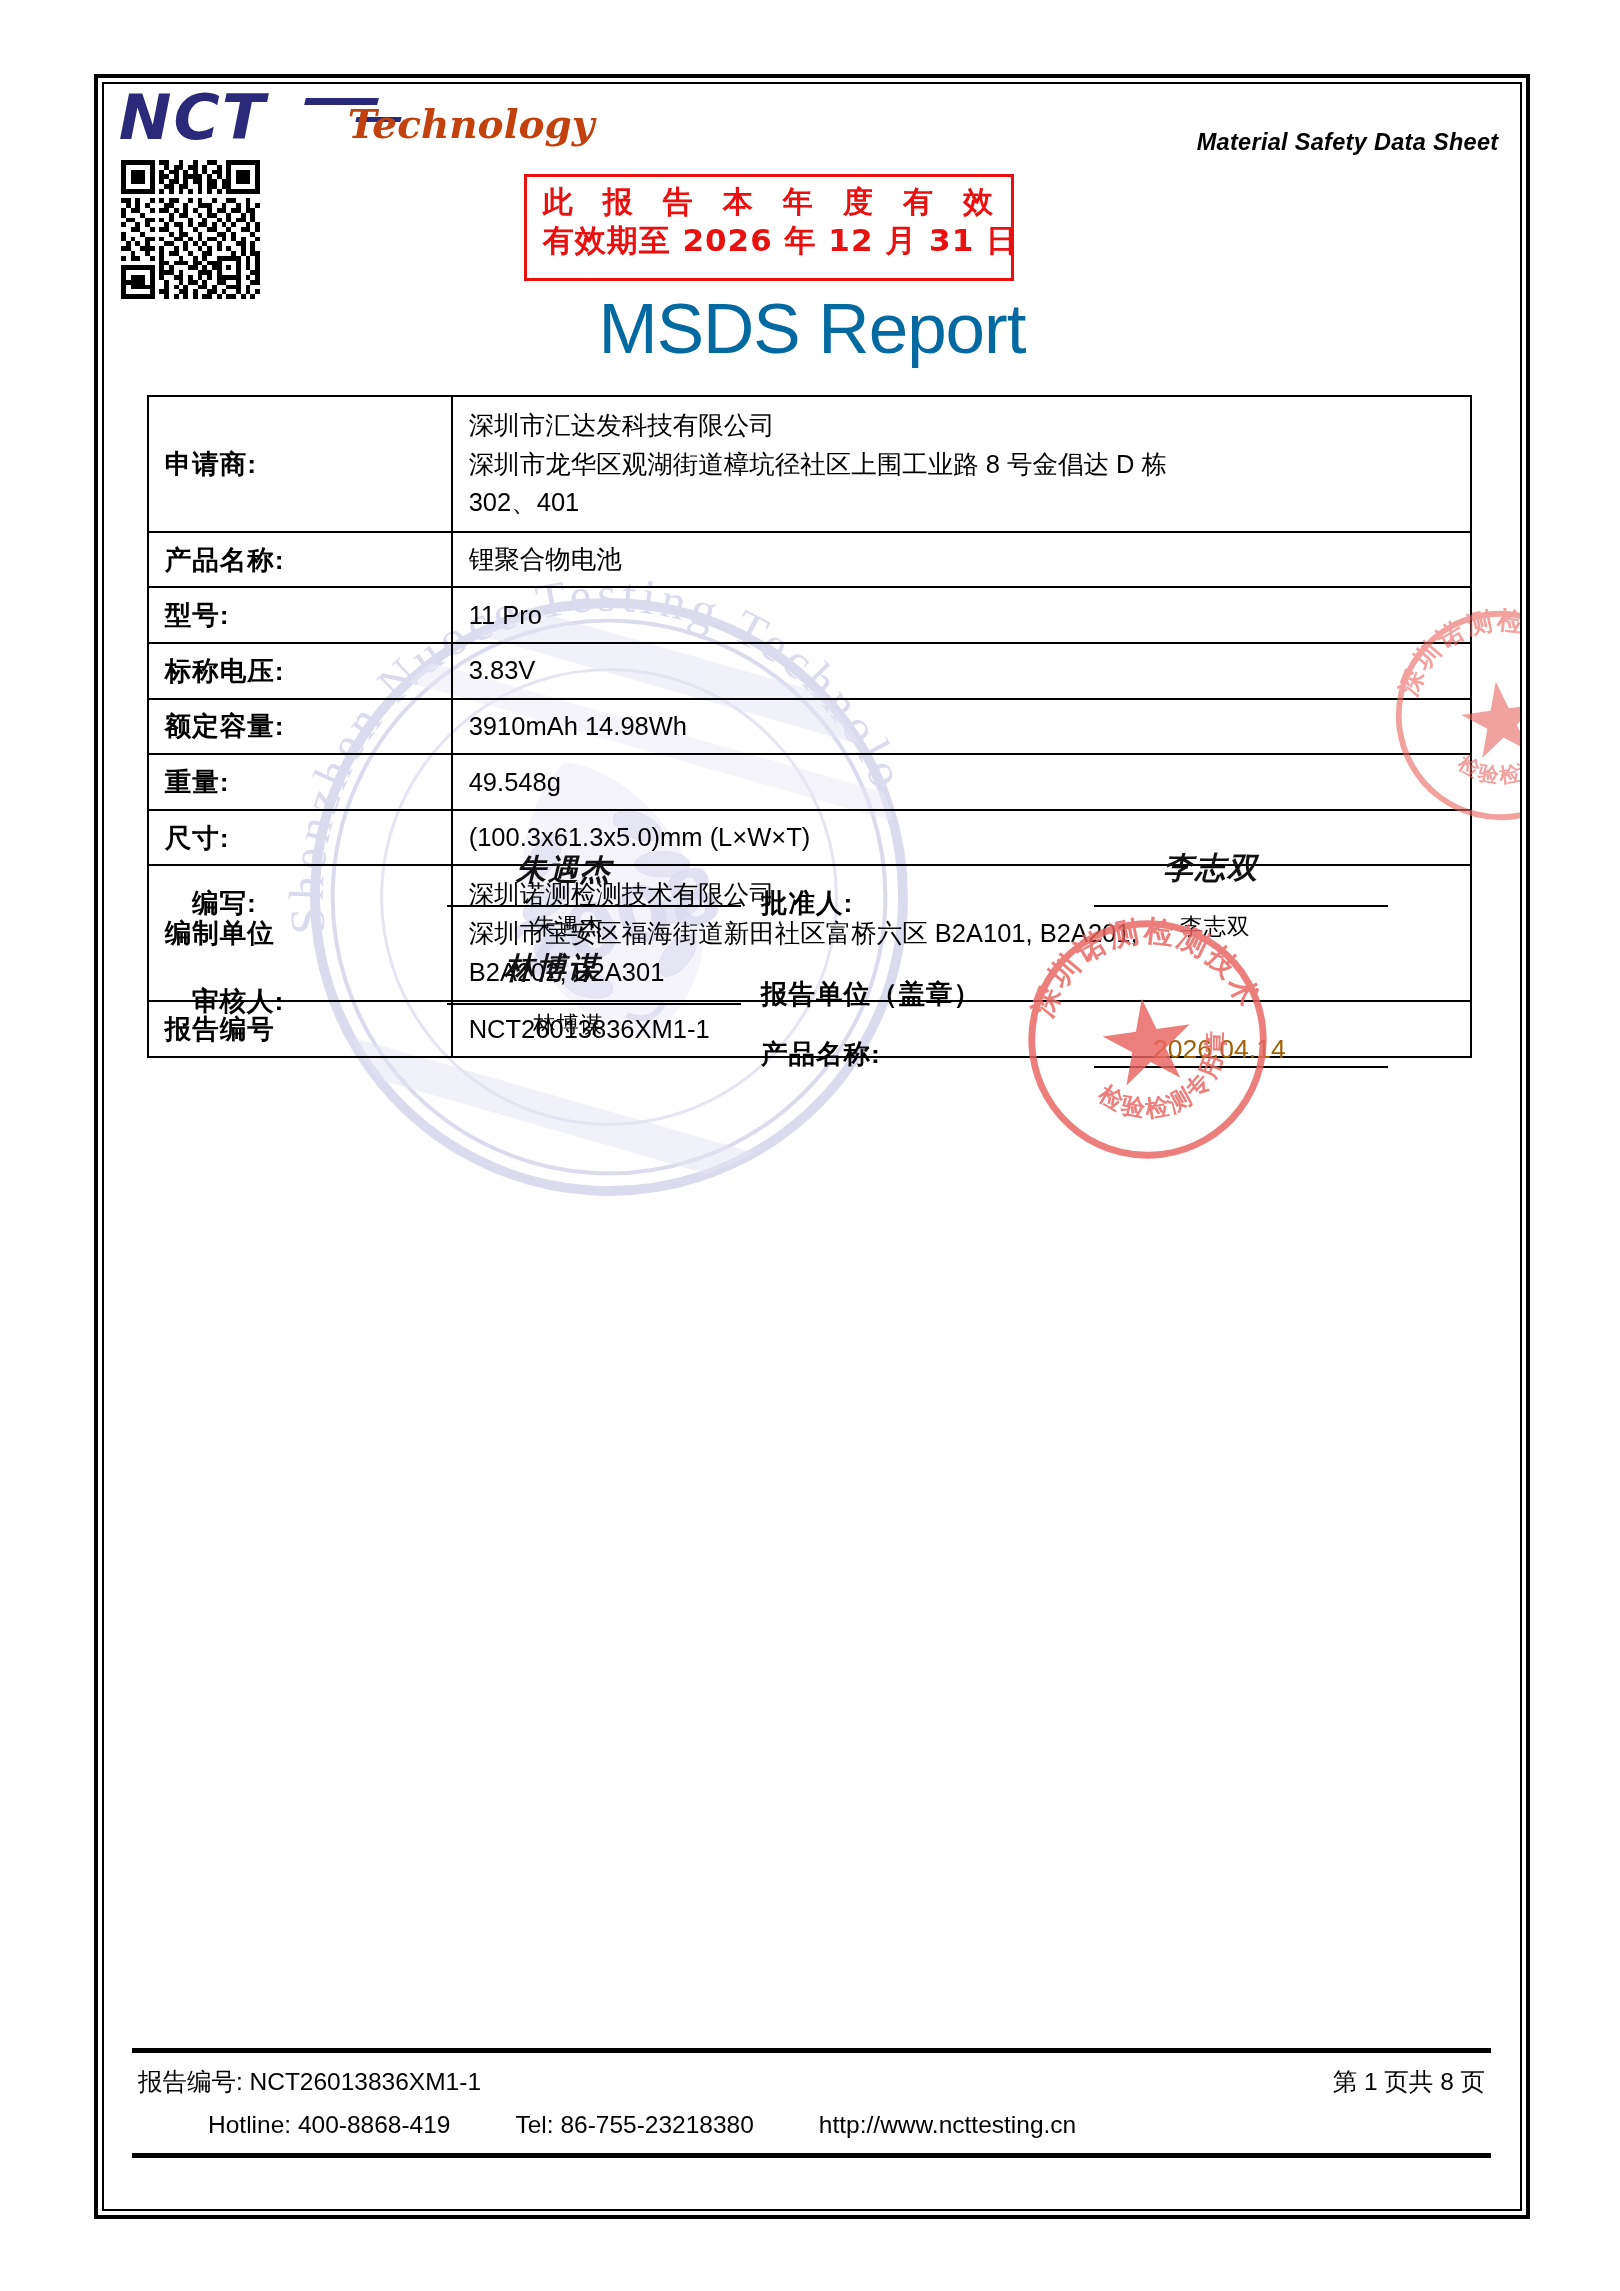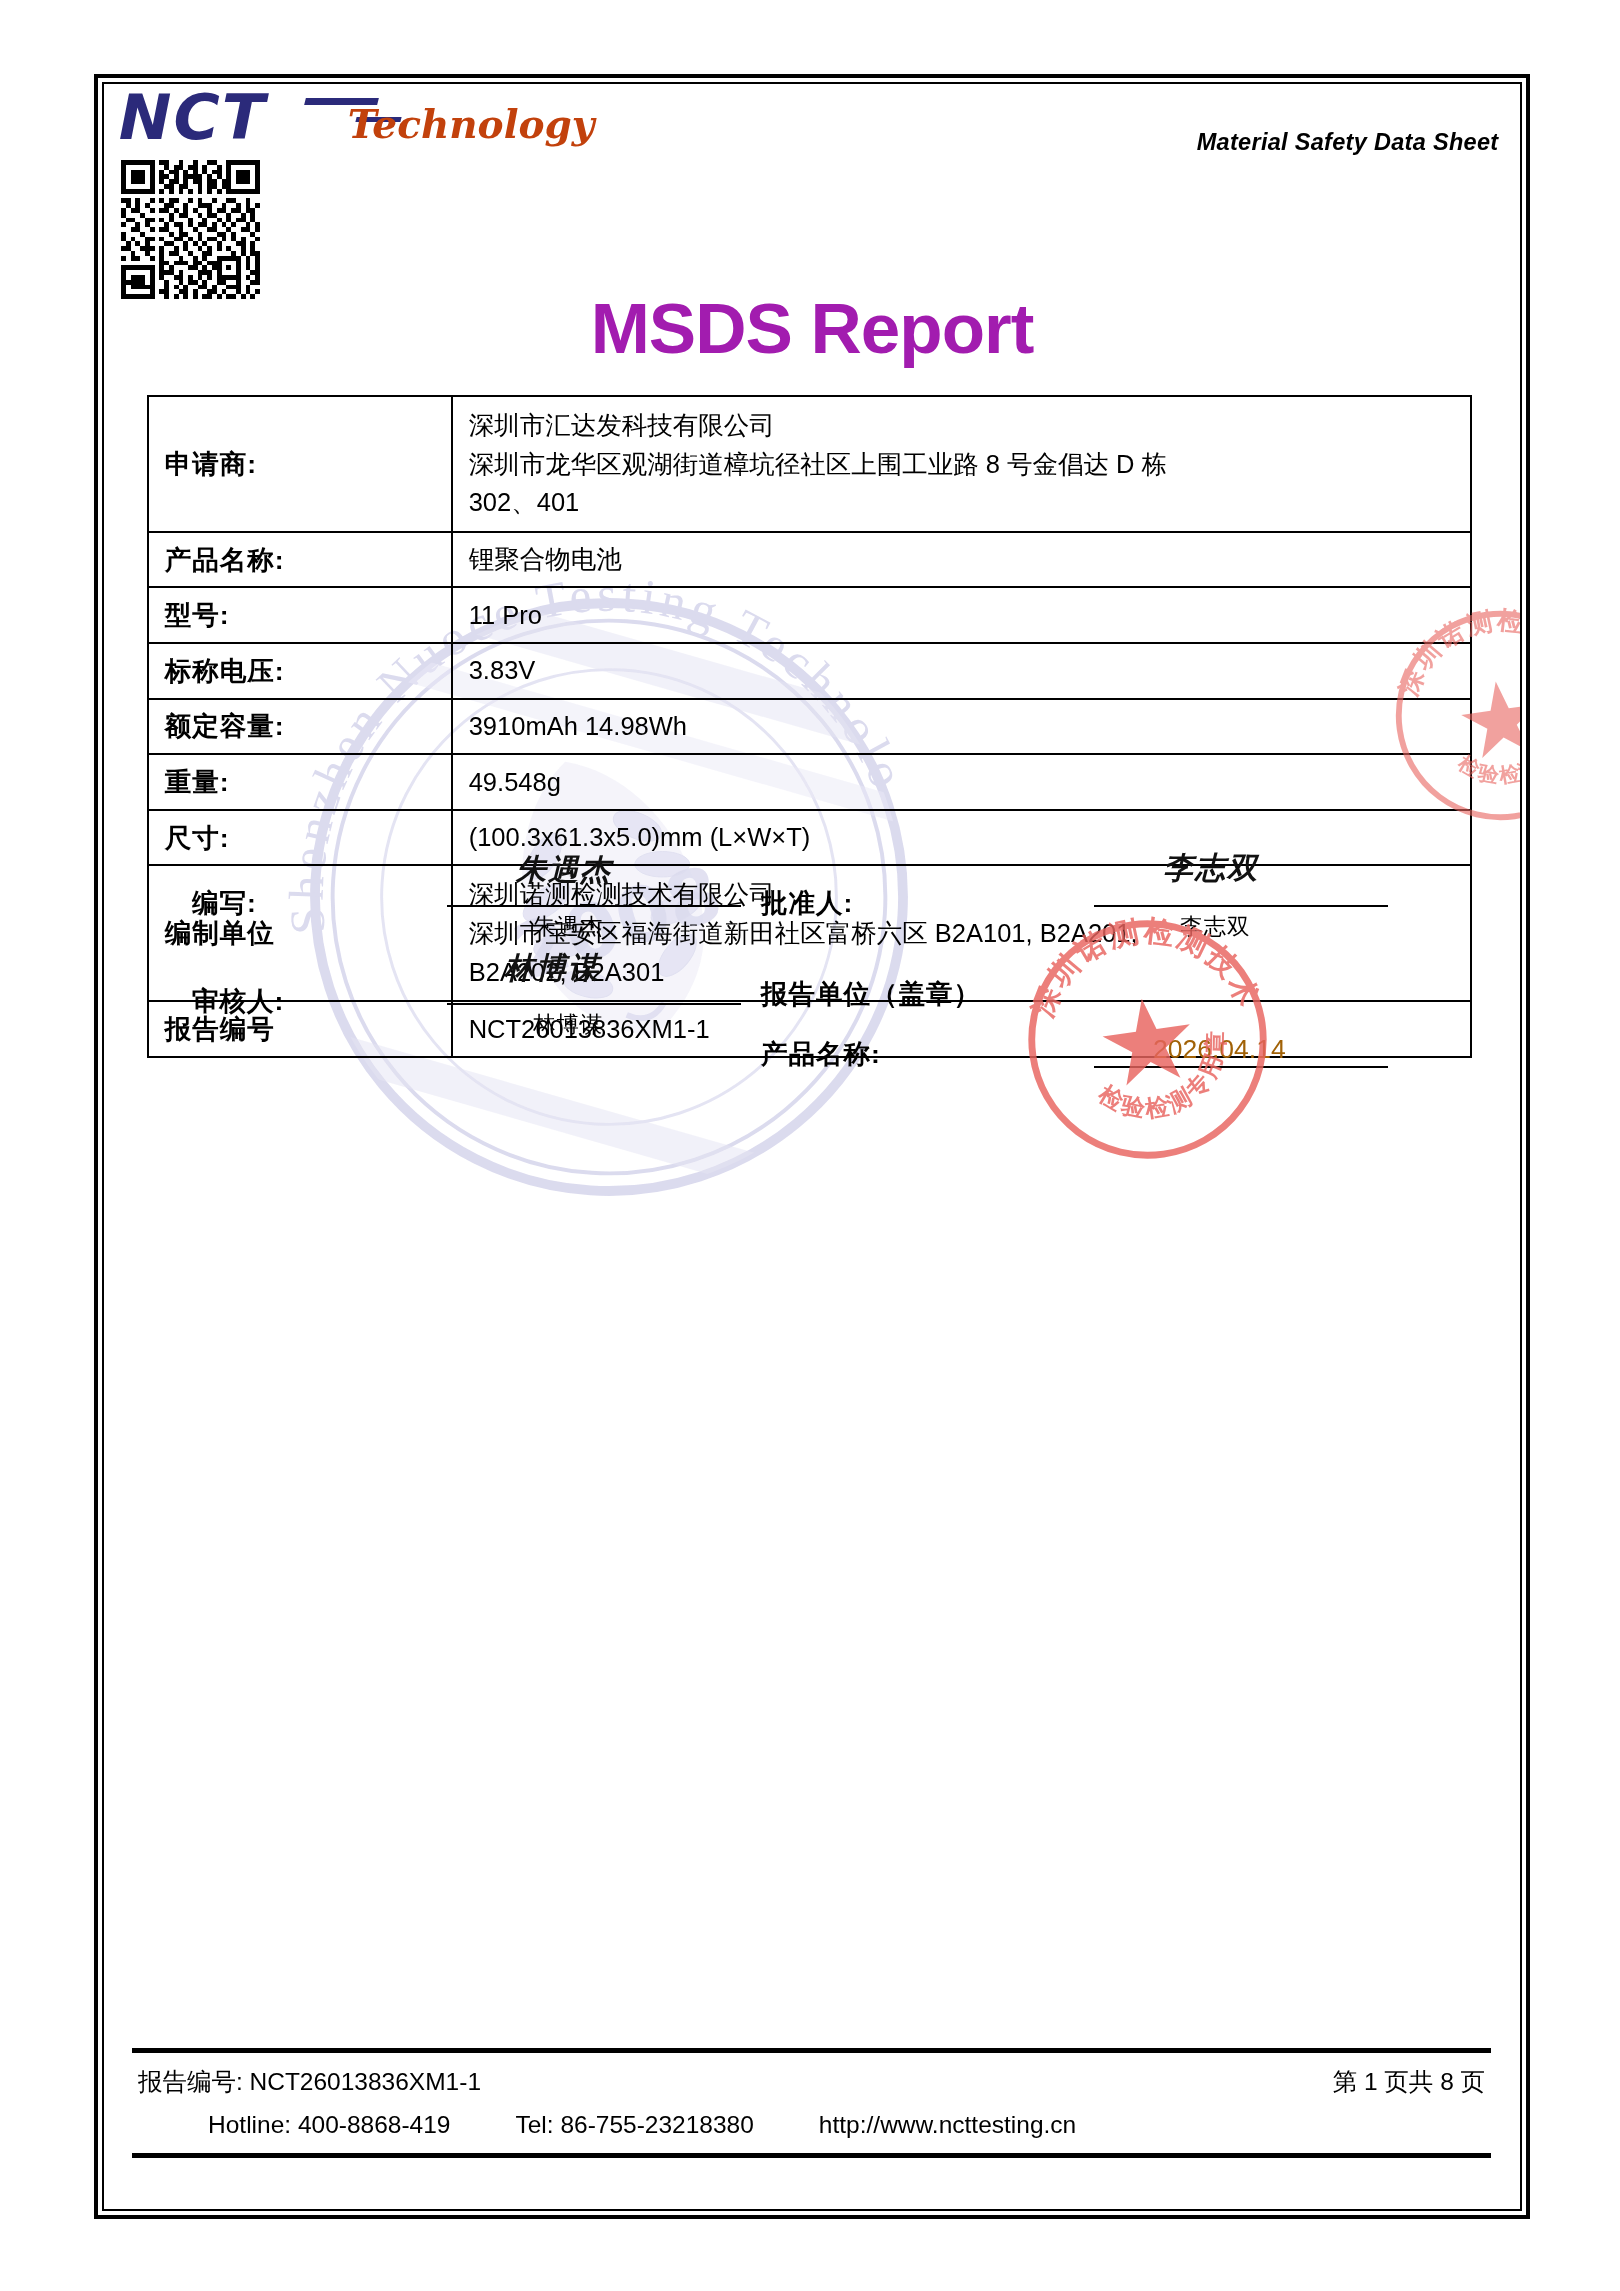--- a/index.html
+++ b/index.html
@@ -153,22 +153,22 @@
   }
 
   
   .doc-title {
     position: absolute;
     left: 0;
     top: 204px;
     width: 1416px;
     text-align: center;
     font-size: 71px;
-    font-weight: bold;
-    color: #a21caf;
+    font-weight: normal;
+    color: #0369a1;
     letter-spacing: -1px;
     z-index: 4;
   }
 
   
   .info-table {
     position: absolute;
     left: 43px;
     top: 311px;
     width: 1325px;
@@ -580,20 +580,24 @@
           <rect x="13" y="28" width="1" height="1"></rect>
             <rect x="17" y="28" width="2" height="1"></rect>
           <rect x="20" y="28" width="1" height="1"></rect>
             <rect x="22" y="28" width="2" height="1"></rect>
           <rect x="25" y="28" width="1" height="1"></rect>
             <rect x="27" y="28" width="1" height="1"></rect>
         </g>
       </svg>
     </div>
 
+    <div class="valid-box">
+      <div class="valid-l1">此 报 告 本 年 度 有 效</div>
+      <div class="valid-l2">有效期至 2026 年 12 月 31 日</div>
+    </div>
 
     <div class="doc-title">MSDS Report</div>
 
     <table class="info-table">
       <tbody>
         <tr class="row-tall">
           <td class="k">申请商:</td>
           <td class="v">
             <div class="line">深圳市汇达发科技有限公司</div>
             <div class="line">深圳市龙华区观湖街道樟坑径社区上围工业路 8 号金倡达 D 栋</div>

